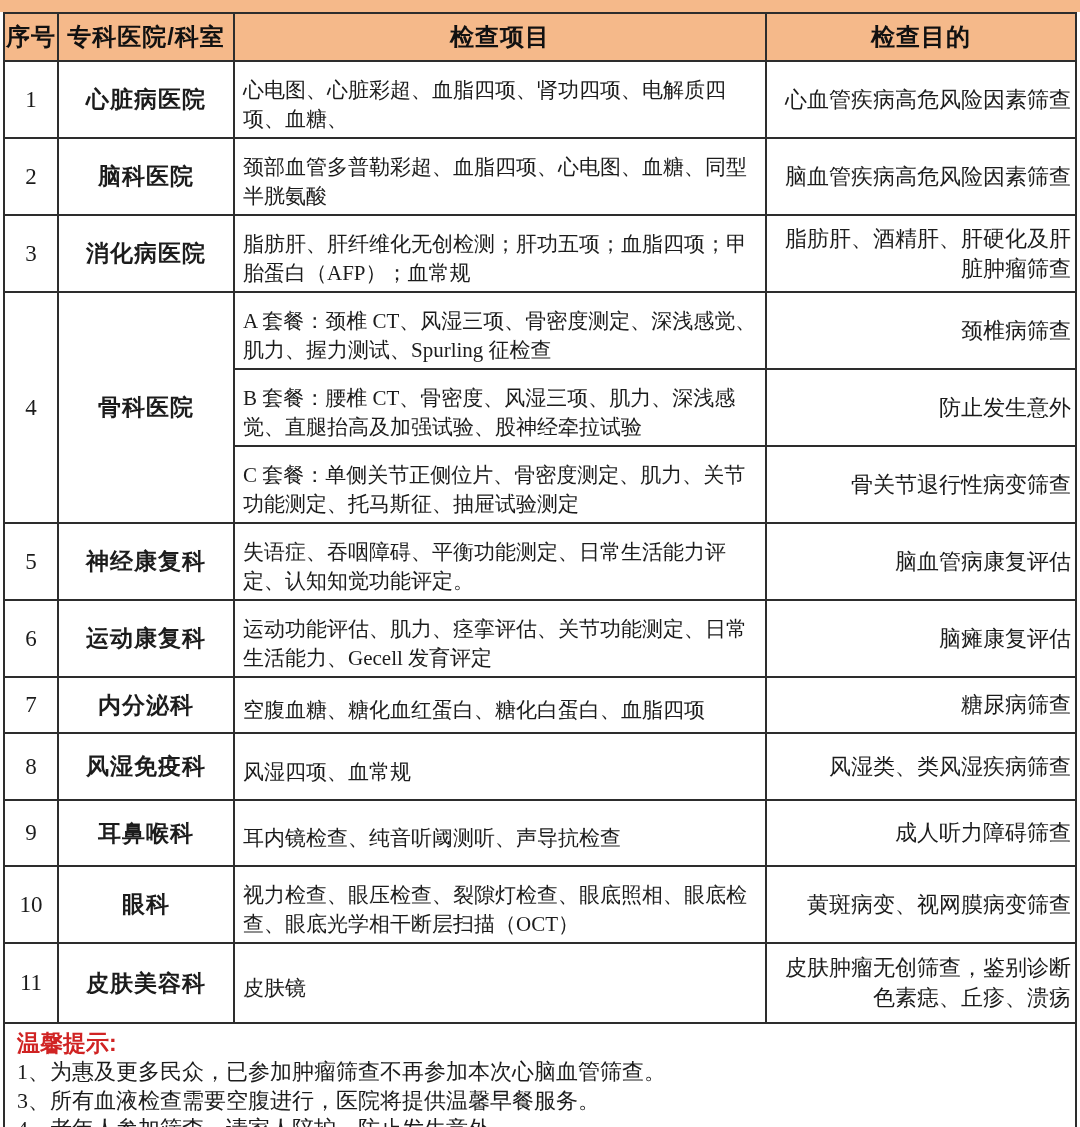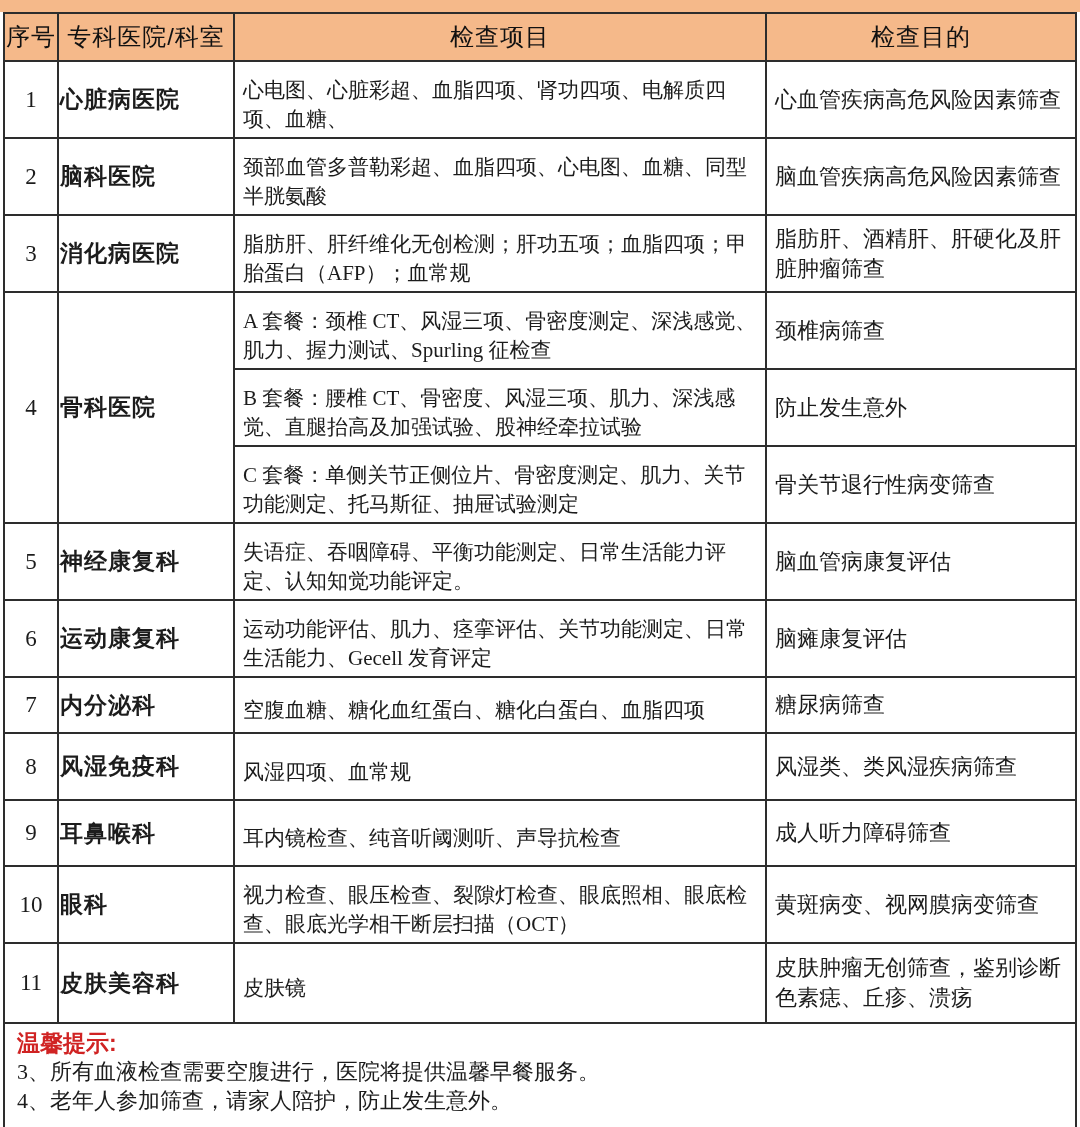--- a/index.html
+++ b/index.html
@@ -30,50 +30,52 @@
   }
   table.screening td, table.screening th {
     border: 2px solid #2d2d2d;
     box-sizing: border-box;
     overflow: hidden;
     vertical-align: middle;
     color: #1c1c1c;
   }
   tr.header-row th {
     background: #f5b98a;
-    font-weight: normal;
+    font-weight: bold;
     font-size: 24px;
     height: 48px;
     letter-spacing: 1px;
     color: #111111;
     font-family: "Liberation Sans", "DejaVu Sans", sans-serif;
   }
   .c-no {
     text-align: center;
     font-size: 23px;
     font-family: "Liberation Serif", "DejaVu Serif", serif;
   }
   .c-dept {
+    text-align: center;
     font-weight: bold;
     font-size: 23px;
     letter-spacing: 1px;
     color: #111111;
     font-family: "Liberation Sans", "DejaVu Sans", sans-serif;
   }
   .c-items {
     font-size: 21px;
     line-height: 29px;
     padding: 14px 6px 3px 8px;
     font-family: "Liberation Serif", "DejaVu Serif", serif;
   }
   .c-purpose {
     font-size: 22px;
     line-height: 30px;
     padding: 2px 4px 2px 8px;
     font-family: "Liberation Serif", "DejaVu Serif", serif;
+    text-align: right;
   }
   tr.h75 { height: 75px; }
   tr.h74 { height: 74px; }
   tr.h73 { height: 73px; }
   tr.h72 { height: 80px; }
   tr.h68 { height: 68px; }
   tr.h67 { height: 67px; }
   tr.h66 { height: 66px; }
   tr.h64 { height: 64px; }
   tr.h56 { height: 56px; }
@@ -203,18 +205,19 @@
           <td class="c-no">11</td>
           <td class="c-dept">皮肤美容科</td>
           <td class="c-items">皮肤镜</td>
           <td class="c-purpose">皮肤肿瘤无创筛查，鉴别诊断色素痣、丘疹、溃疡</td>
         </tr>
       </tbody>
     </table>
 
     <div class="notes">
       <div class="notes-title">温馨提示:</div>
+      <div class="note-line">1、为惠及更多民众，已参加肿瘤筛查不再参加本次心脑血管筛查。</div>
       <div class="note-line">3、所有血液检查需要空腹进行，医院将提供温馨早餐服务。</div>
       <div class="note-line">4、老年人参加筛查，请家人陪护，防止发生意外。</div>
     </div>
 
   </div>
 </div>
 
 </body></html>

